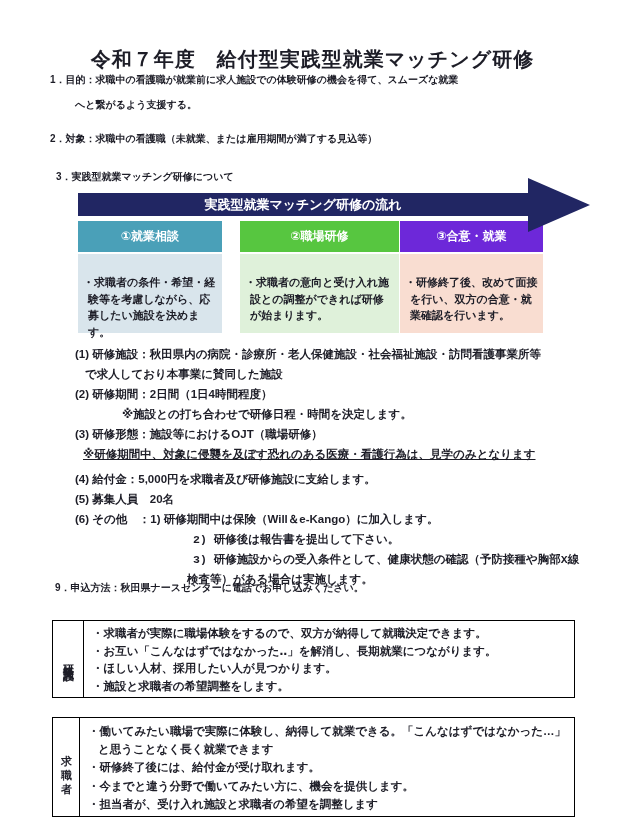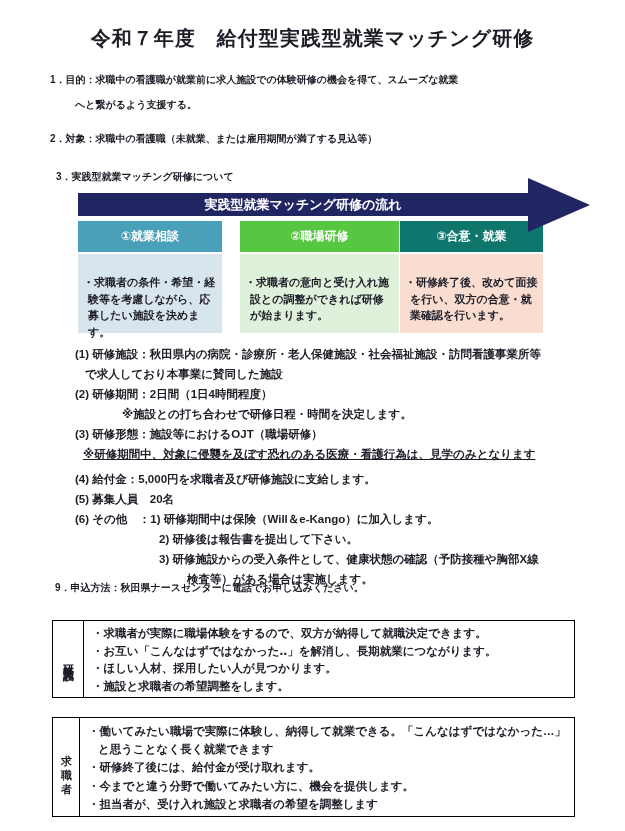--- a/index.html
+++ b/index.html
@@ -11,21 +11,21 @@
   }
   .page {
     position: relative;
     width: 625px;
     height: 831px;
     background: #ffffff;
     overflow: hidden;
   }
   .doc-title {
     position: absolute;
-    top: 25px; left: 0; width: 625px;
+    top: 46px; left: 0; width: 625px;
     text-align: center;
     font-size: 20px;
     letter-spacing: 1px;
   }
   .tline { position: absolute; font-size: 10px; white-space: nowrap; }
   .l-purpose1 { top: 73px;  left: 50px; }
   .l-purpose2 { top: 98px;  left: 75px; }
   .l-target   { top: 132px; left: 50px; }
   .l-about    { top: 170px; left: 56px; }
   .l-apply    { top: 581px; left: 55px; }
@@ -70,21 +70,21 @@
     text-indent: -5px;
     padding-left: 10px;
   }
 
   
   .details { position: absolute; left: 75px; top: 347px; }
   .details .dline { height: 20px; font-size: 11.5px; white-space: nowrap; }
   .ind-cont   { margin-left: 10px; }
   .ind-note   { margin-left: 47px; }
   .ind-under  { margin-left: 8px; text-decoration: underline; }
-  .ind-sub    { margin-left: 84px; }
+  .ind-sub    { margin-left: 118px; font-family: Liberation Mono, monospace; }
   .ind-sub2   { margin-left: 112px; }
   .gap-top    { margin-top: 5px; }
 
   
   .infobox {
     position: absolute;
     left: 52px; width: 523px;
     border: 1.5px solid #000000;
     display: flex;
     background: #ffffff;
@@ -133,21 +133,21 @@
 
   <div class="step step1">
     <div class="step-header" style="background-color: rgb(74, 160, 184);">①就業相談</div>
     <div class="step-body" style="background-color: rgb(217, 229, 236);">・求職者の条件・希望・経験等を考慮しながら、応募したい施設を決めます。</div>
   </div>
   <div class="step step2">
     <div class="step-header" style="background-color: rgb(87, 198, 64);">②職場研修</div>
     <div class="step-body" style="background-color: rgb(223, 241, 218);">・求職者の意向と受け入れ施設との調整ができれば研修が始まります。</div>
   </div>
   <div class="step step3">
-    <div class="step-header" style="background-color: #0f766e;">③合意・就業</div>
+    <div class="step-header" style="background-color: #6d28d9;">③合意・就業</div>
     <div class="step-body" style="background-color: rgb(249, 221, 209);">・研修終了後、改めて面接を行い、双方の合意・就業確認を行います。</div>
   </div>
 
   <div class="details">
     <div class="dline">(1) 研修施設：秋田県内の病院・診療所・老人保健施設・社会福祉施設・訪問看護事業所等</div>
     <div class="dline ind-cont">で求人しており本事業に賛同した施設</div>
     <div class="dline">(2) 研修期間：2日間（1日4時間程度）</div>
     <div class="dline ind-note">※施設との打ち合わせで研修日程・時間を決定します。</div>
     <div class="dline">(3) 研修形態：施設等におけるOJT（職場研修）</div>
     <div class="dline ind-under">※研修期間中、対象に侵襲を及ぼす恐れのある医療・看護行為は、見学のみとなります</div>

